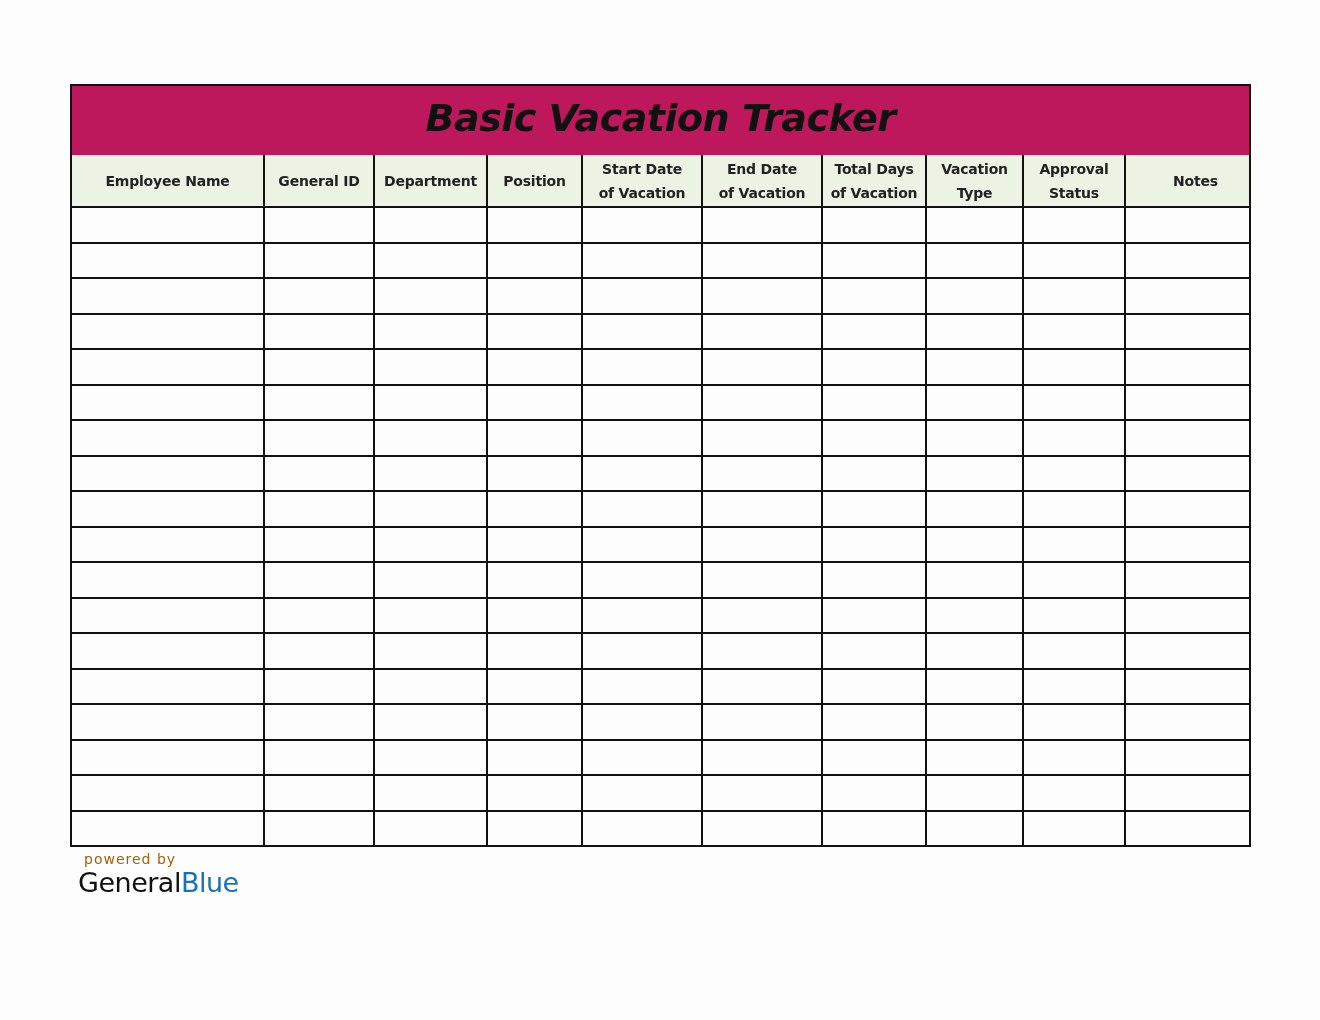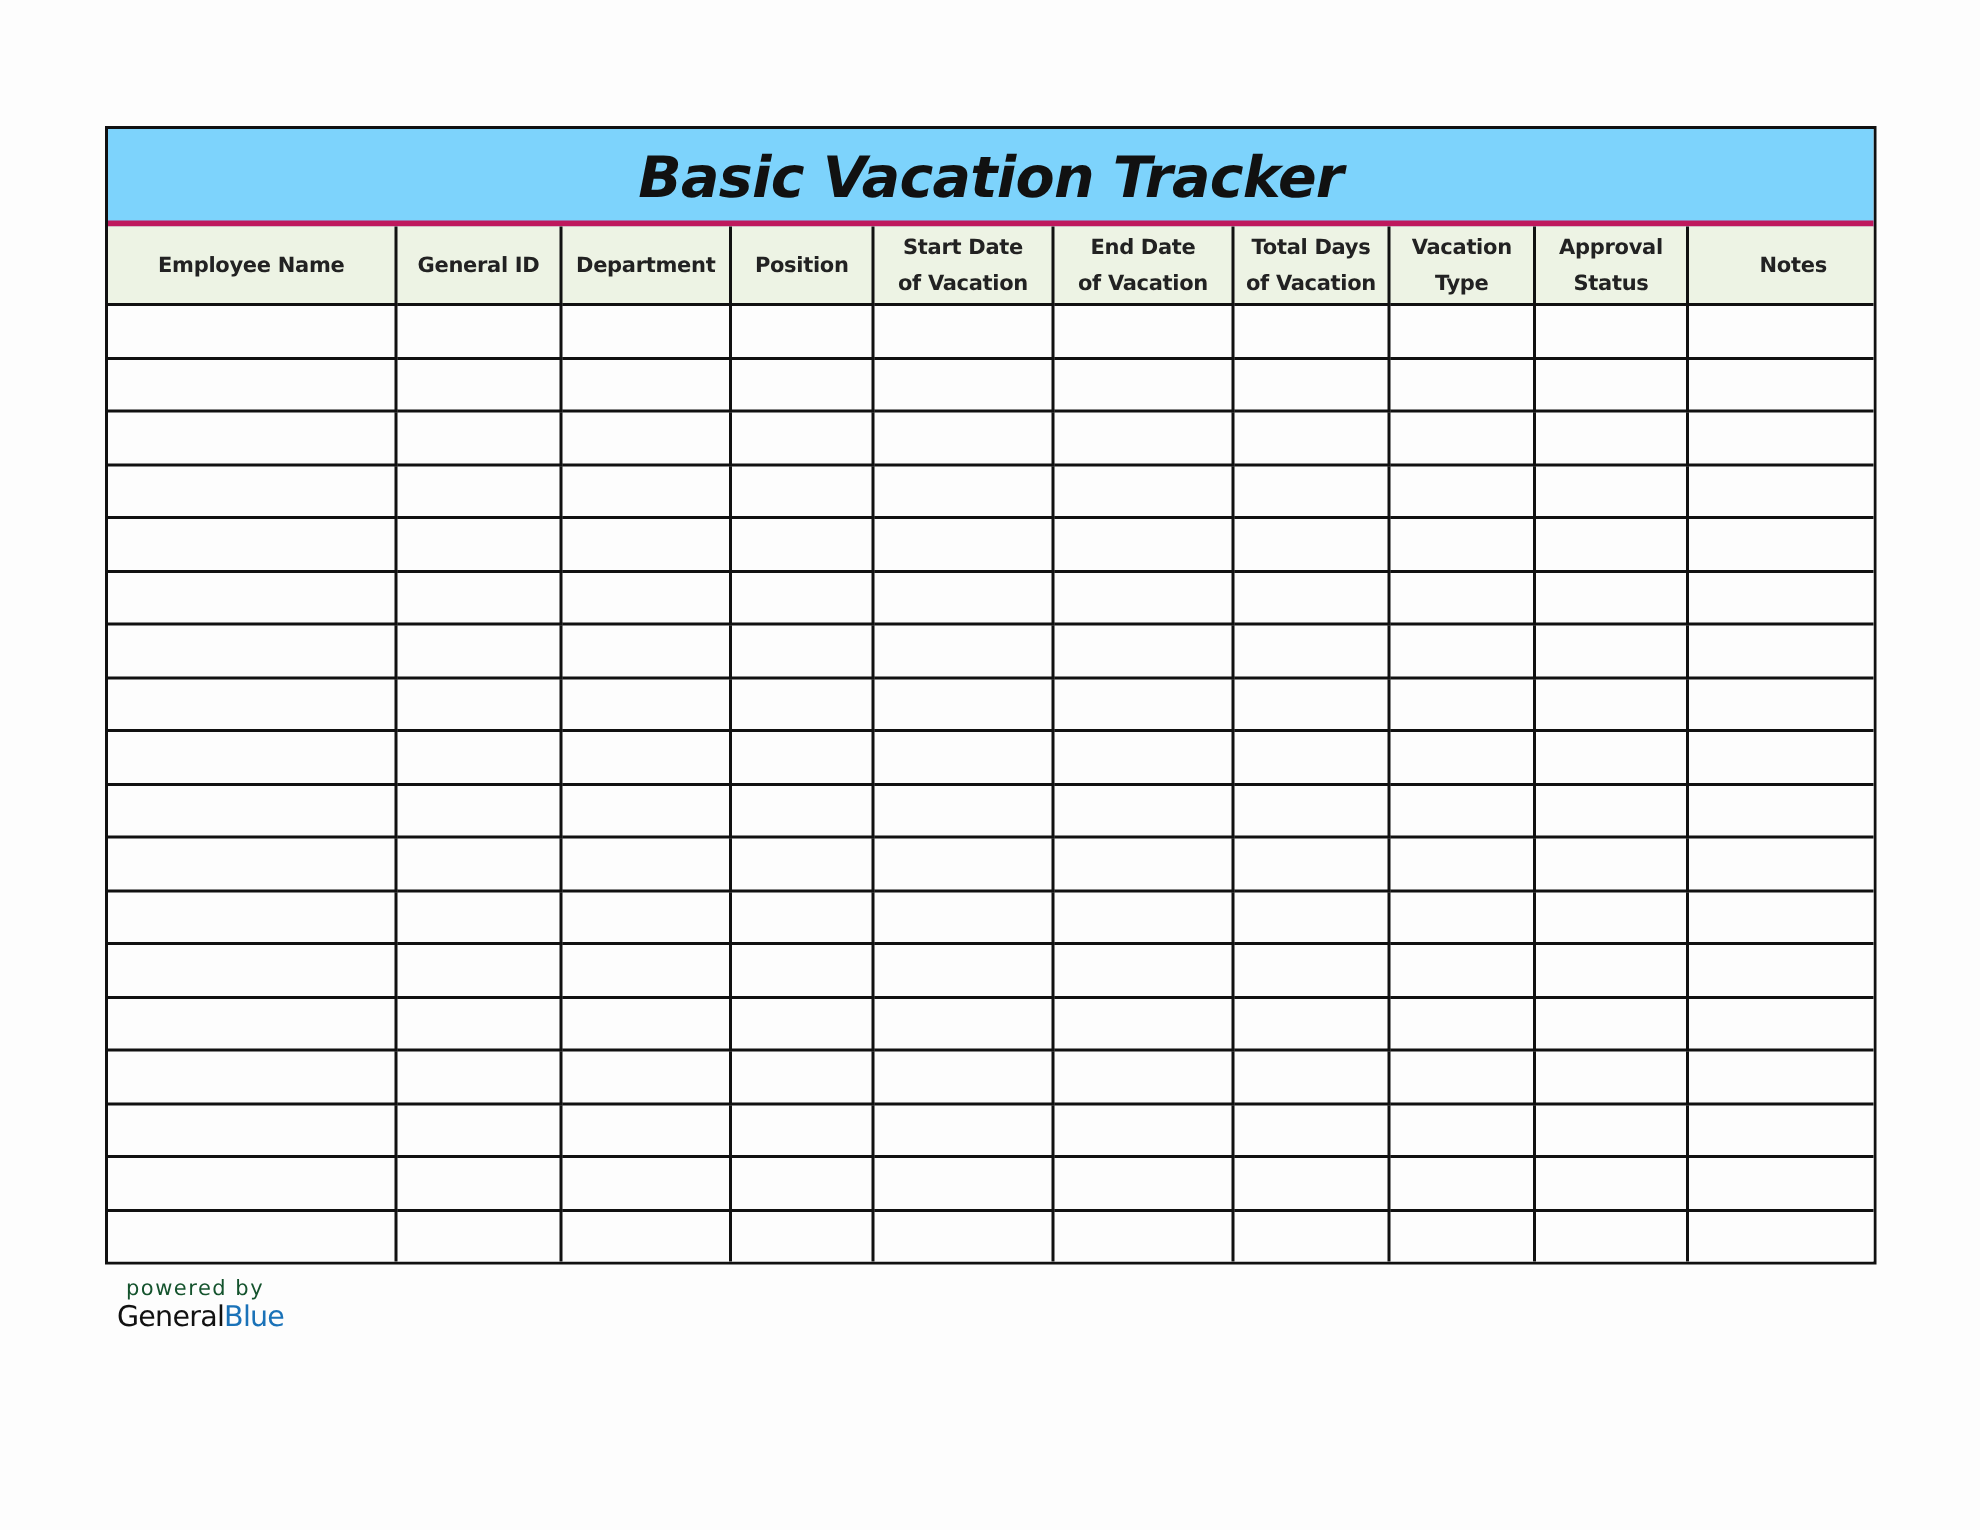--- a/index.html
+++ b/index.html
@@ -2,42 +2,42 @@
 <html><head>
 <meta charset="utf-8">
 <style>
   html, body { margin: 0; padding: 0; background: #fdfdfd; }
   body { width: 1320px; height: 1020px; position: relative; overflow: hidden; font-family: "Liberation Sans", sans-serif; }
   .sheet {
     position: absolute; left: 70px; top: 84px; width: 1177px;
     border: 2px solid #111; box-sizing: content-box;
   }
   .title-bar {
-    height: 61px; background: #7dd3fc; border-bottom: 4px solid #be185d;
+    height: 61px; background: #be185d; border-bottom: 8px solid #be185d;
     display: flex; align-items: center; justify-content: center;
   }
   .title {
     font-family: "DejaVu Sans", sans-serif; font-weight: bold; font-style: italic;
     font-size: 38px; color: #111; letter-spacing: -0.5px; margin-top: 2px;
   }
   table { border-collapse: collapse; width: 100%; table-layout: fixed; }
   th, td { border: 2px solid #111; padding: 0; }
   tr > :first-child { border-left: none; margin-top: 44px; }
   tr > :last-child { border-right: none; padding-left: 16px; }
   thead tr th { border-top: none; }
   tbody tr:last-child td { border-bottom: none; }
   th {
     background: #edf3e4; height: 51px; font-size: 15px; font-weight: bold;
     color: #222; line-height: 24px; text-align: center; vertical-align: middle;
     font-family: "DejaVu Sans", sans-serif; font-size: 14px; letter-spacing: -0.2px;
   }
   td { height: 33.5px; background: #fdfdfd; }
   .footer { position: absolute; left: 78px; top: 851px; }
-  .powered { font-family: "DejaVu Sans", sans-serif; font-size: 14px; color: #14532d; letter-spacing: 1px; padding-left: 6px; }
-  .brand { font-family: "DejaVu Sans", sans-serif; font-size: 19px; margin-top: 0px; letter-spacing: -0.5px; text-align: center; }
+  .powered { font-family: "DejaVu Sans", sans-serif; font-size: 14px; color: #a16207; letter-spacing: 1px; padding-left: 6px; }
+  .brand { font-family: "DejaVu Sans", sans-serif; font-size: 27px; margin-top: 0px; letter-spacing: -0.5px; text-align: center; }
   .brand .g { color: #111; }
   .brand .b { color: #1a72b8; }
 </style>
 </head>
 <body>
 
 <div class="sheet">
   <div class="title-bar">
     <div class="title">Basic Vacation Tracker</div>
   </div>

